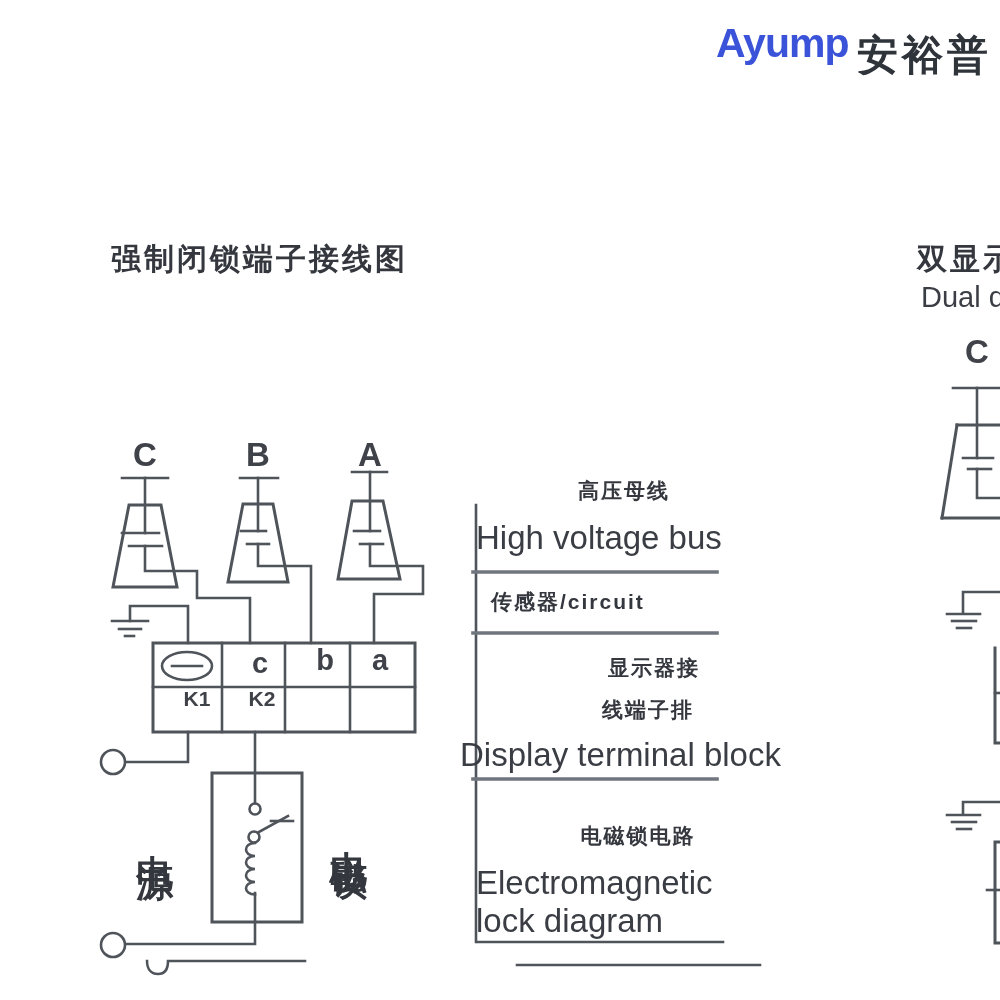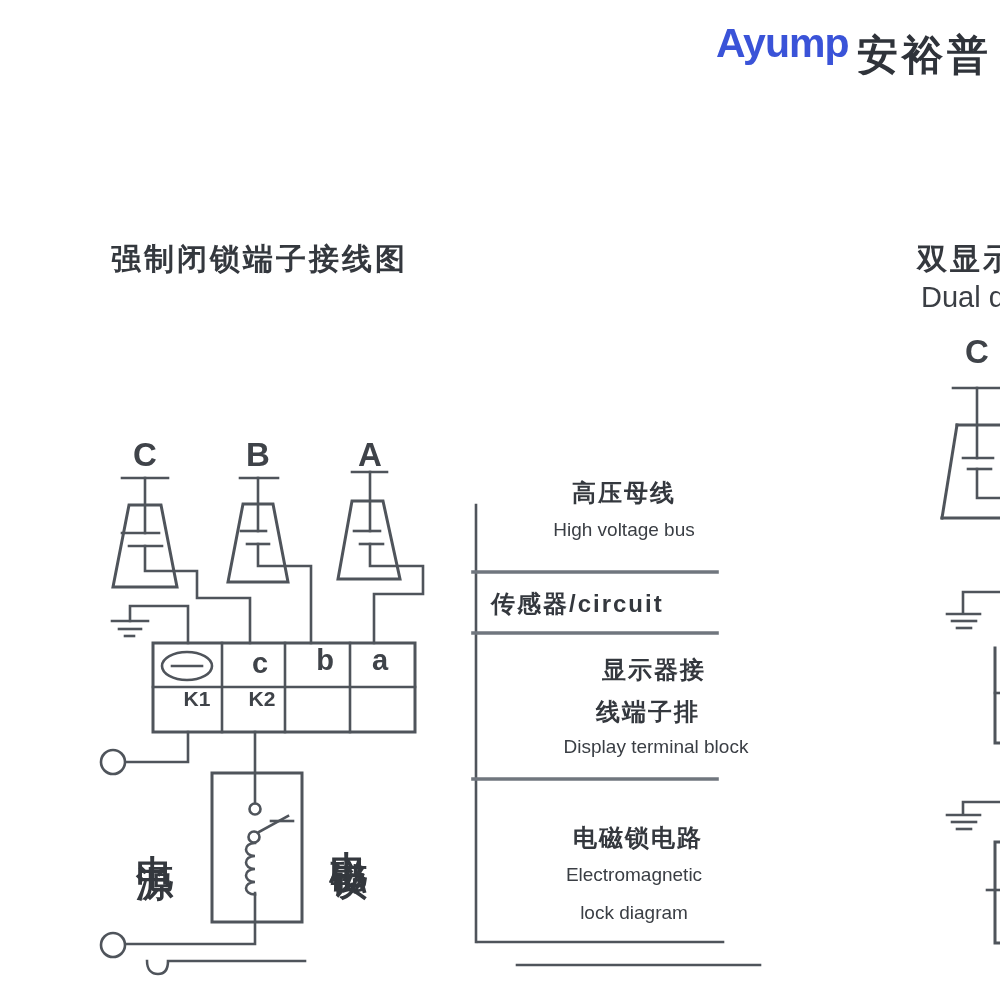--- a/index.html
+++ b/index.html
@@ -19,22 +19,22 @@
   .title-en{font-size:29px;font-weight:400;color:#3a3e44;}
 
   .phase{font-size:33px;font-weight:bold;color:#3f4349;text-align:center;}
   .tletter{font-size:29px;font-weight:bold;color:#3f4349;text-align:center;}
   .kletter{font-size:21px;font-weight:bold;color:#3f4349;text-align:center;}
 
   .vlabel{
     font-size:37px;font-weight:bold;color:#34383e;
     writing-mode:vertical-rl;text-orientation:upright;letter-spacing:10px;line-height:1;
   }
-  .leg-cn{font-size:24px;font-weight:bold;color:#34383e;text-align:center;letter-spacing:2px;}
-  .leg-en{font-size:19px;font-weight:400;color:#3a3e44;text-align:center;}
+  .leg-cn{font-size:21px;font-weight:bold;color:#34383e;text-align:center;letter-spacing:2px;}
+  .leg-en{font-size:33px;font-weight:400;color:#3a3e44;text-align:left;}
   .leg-left{text-align:left;}
 </style>
 </head>
 <body>
 
 <div class="stage">
 
   <svg class="lines" width="1000" height="1000" viewBox="0 0 1000 1000" fill="none" stroke="#4f545b" stroke-width="2.6" stroke-linecap="square">
 
     <g>

